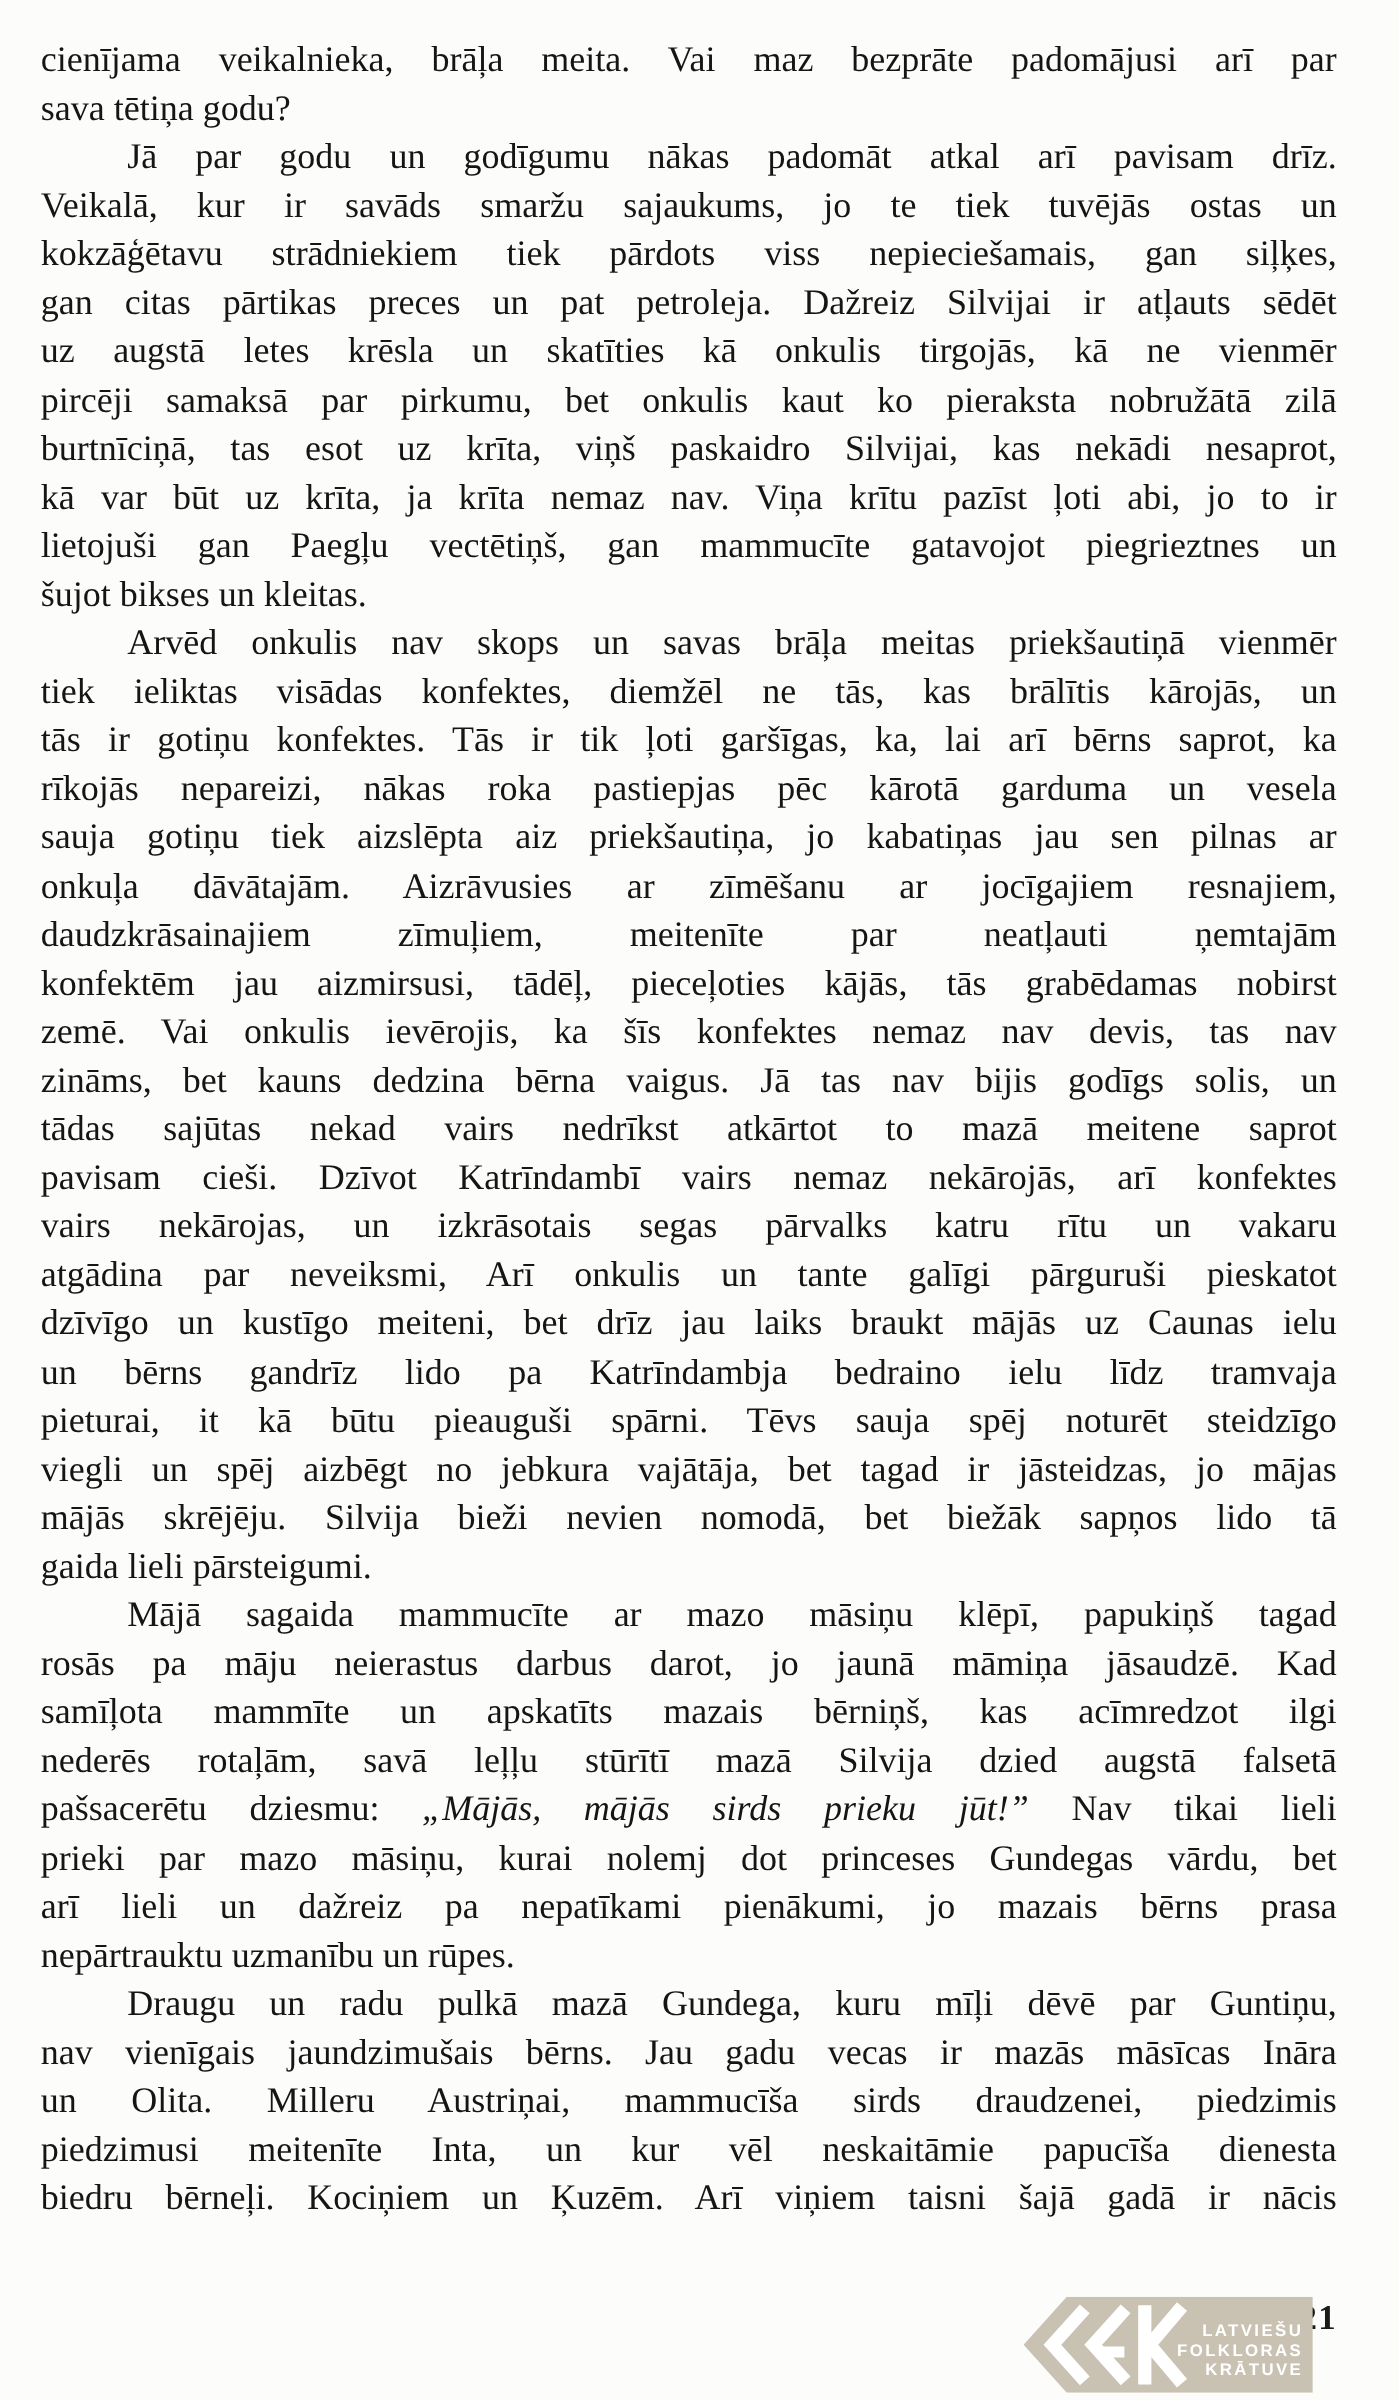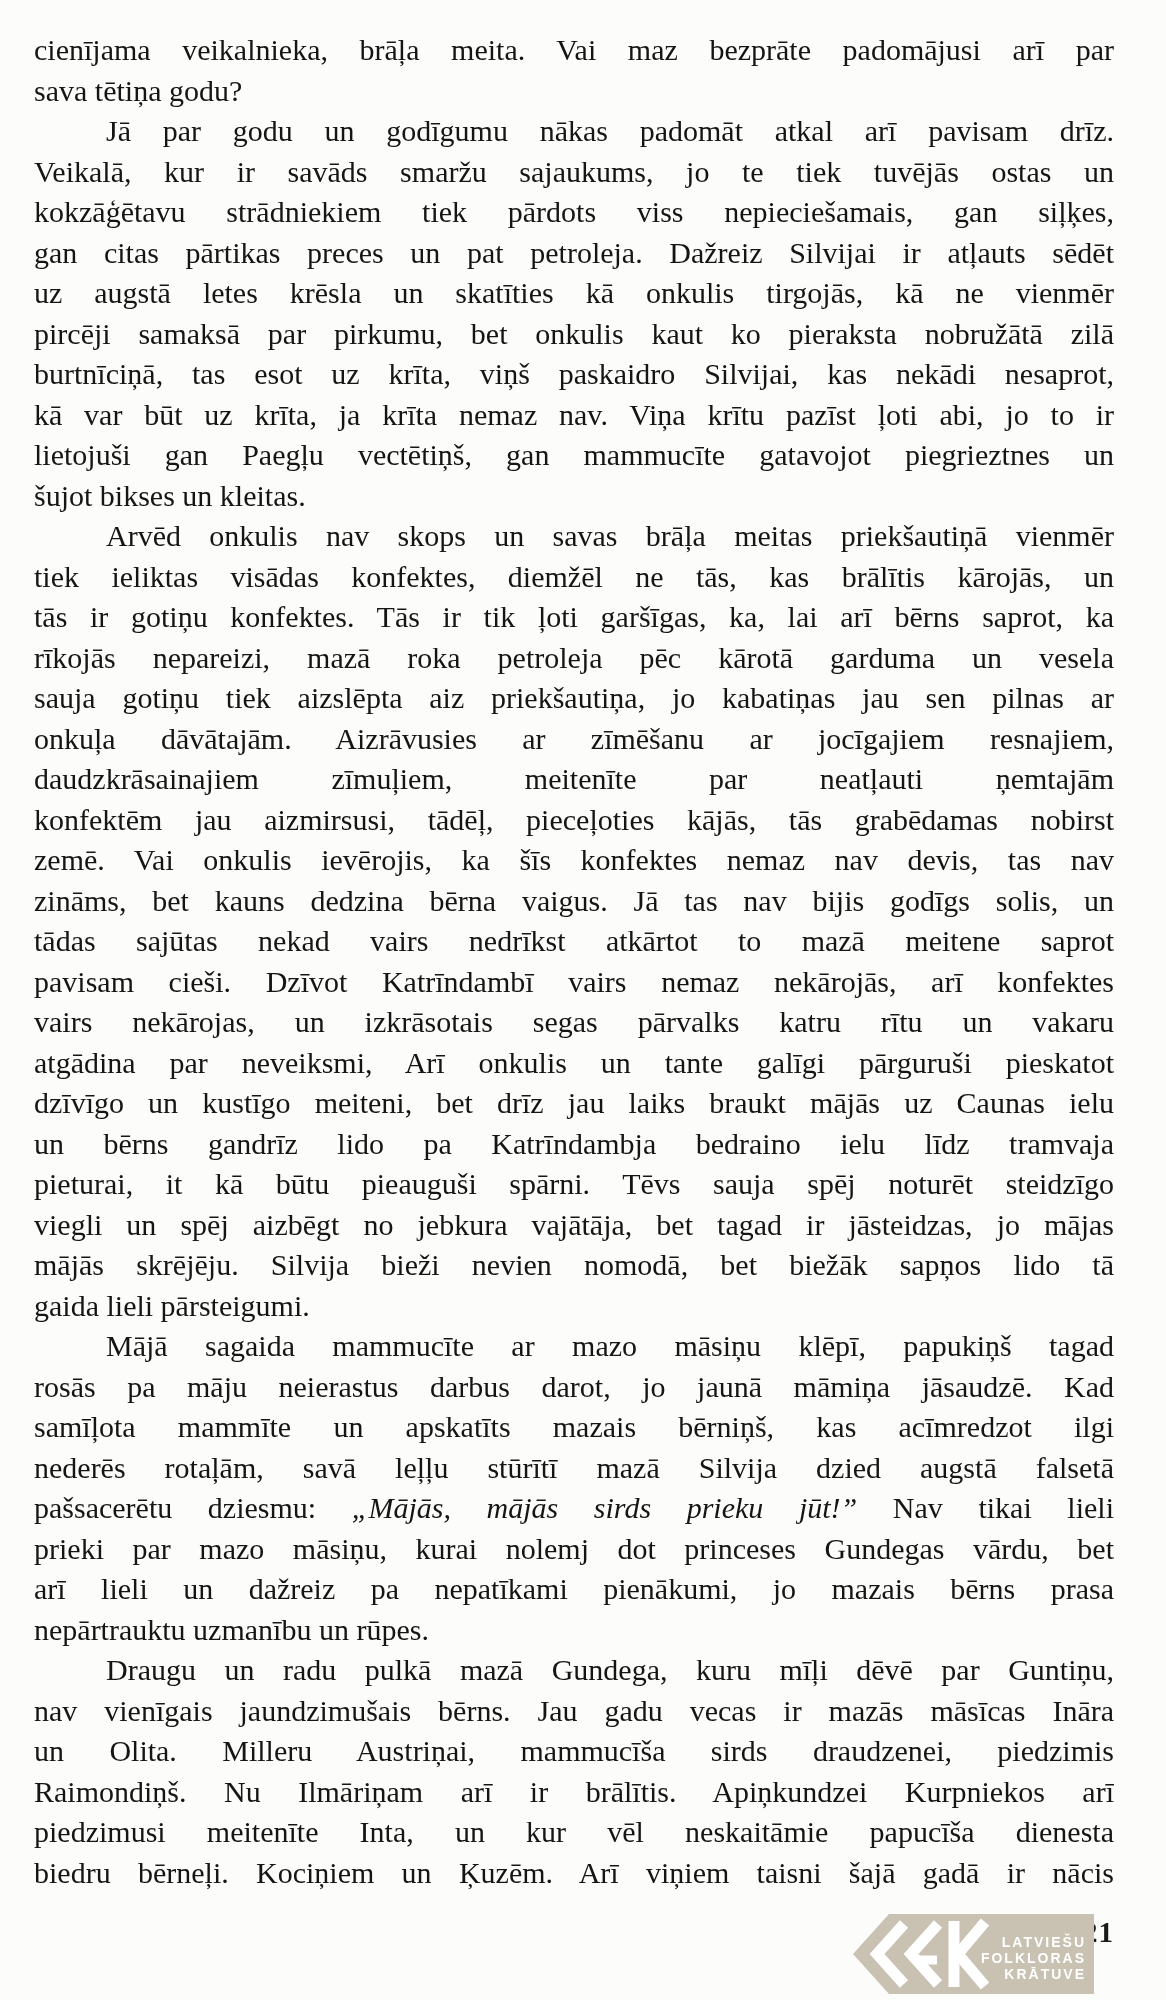--- a/index.html
+++ b/index.html
@@ -74,21 +74,21 @@
         <div class="line">pircēji samaksā par pirkumu, bet onkulis kaut ko pieraksta nobružātā zilā</div>
         <div class="line">burtnīciņā, tas esot uz krīta, viņš paskaidro Silvijai, kas nekādi nesaprot,</div>
         <div class="line">kā var būt uz krīta, ja krīta nemaz nav. Viņa krītu pazīst ļoti abi, jo to ir</div>
         <div class="line">lietojuši gan Paegļu vectētiņš, gan mammucīte gatavojot piegrieztnes un</div>
         <div class="line para-end">šujot bikses un kleitas.</div>
       </div>
       <div class="paragraph">
         <div class="line indent">Arvēd onkulis nav skops un savas brāļa meitas priekšautiņā vienmēr</div>
         <div class="line">tiek ieliktas visādas konfektes, diemžēl ne tās, kas brālītis kārojās, un</div>
         <div class="line">tās ir gotiņu konfektes. Tās ir tik ļoti garšīgas, ka, lai arī bērns saprot, ka</div>
-        <div class="line">rīkojās nepareizi, mazā roka petroleja pēc kārotā garduma un vesela</div>
+        <div class="line">rīkojās nepareizi, nākas roka pastiepjas pēc kārotā garduma un vesela</div>
         <div class="line">sauja gotiņu tiek aizslēpta aiz priekšautiņa, jo kabatiņas jau sen pilnas ar</div>
         <div class="line">onkuļa dāvātajām. Aizrāvusies ar zīmēšanu ar jocīgajiem resnajiem,</div>
         <div class="line">daudzkrāsainajiem zīmuļiem, meitenīte par neatļauti ņemtajām</div>
         <div class="line">konfektēm jau aizmirsusi, tādēļ, pieceļoties kājās, tās grabēdamas nobirst</div>
         <div class="line">zemē. Vai onkulis ievērojis, ka šīs konfektes nemaz nav devis, tas nav</div>
         <div class="line">zināms, bet kauns dedzina bērna vaigus. Jā tas nav bijis godīgs solis, un</div>
         <div class="line">tādas sajūtas nekad vairs nedrīkst atkārtot to mazā meitene saprot</div>
         <div class="line">pavisam cieši. Dzīvot Katrīndambī vairs nemaz nekārojās, arī konfektes</div>
         <div class="line">vairs nekārojas, un izkrāsotais segas pārvalks katru rītu un vakaru</div>
         <div class="line">atgādina par neveiksmi, Arī onkulis un tante galīgi pārguruši pieskatot</div>
@@ -106,21 +106,20 @@
         <div class="line">nederēs rotaļām, savā leļļu stūrītī mazā Silvija dzied augstā falsetā</div>
         <div class="line"><span>pašsacerētu dziesmu: </span><span class="italic">„Mājās, mājās sirds prieku jūt!”</span><span> Nav tikai lieli</span></div>
         <div class="line">prieki par mazo māsiņu, kurai nolemj dot princeses Gundegas vārdu, bet</div>
         <div class="line">arī lieli un dažreiz pa nepatīkami pienākumi, jo mazais bērns prasa</div>
         <div class="line para-end">nepārtrauktu uzmanību un rūpes.</div>
       </div>
       <div class="paragraph">
         <div class="line indent">Draugu un radu pulkā mazā Gundega, kuru mīļi dēvē par Guntiņu,</div>
         <div class="line">nav vienīgais jaundzimušais bērns. Jau gadu vecas ir mazās māsīcas Ināra</div>
         <div class="line">un Olita. Milleru Austriņai, mammucīša sirds draudzenei, piedzimis</div>
-        <div class="line">Raimondiņš. Nu Ilmāriņam arī ir brālītis. Apiņkundzei Kurpniekos arī</div>
         <div class="line">piedzimusi meitenīte Inta, un kur vēl neskaitāmie papucīša dienesta</div>
         <div class="line">biedru bērneļi. Kociņiem un Ķuzēm. Arī viņiem taisni šajā gadā ir nācis</div>
       </div>
     </div>
 
   <div class="page-number">21</div>
 
   <div class="lfk-logo">
     <svg width="241" height="80" viewBox="0 0 241 80" xmlns="http://www.w3.org/2000/svg">
       <polygon points="0,40 36,0 241,0 241,80 36,80" fill="#c9c2b3"></polygon>

